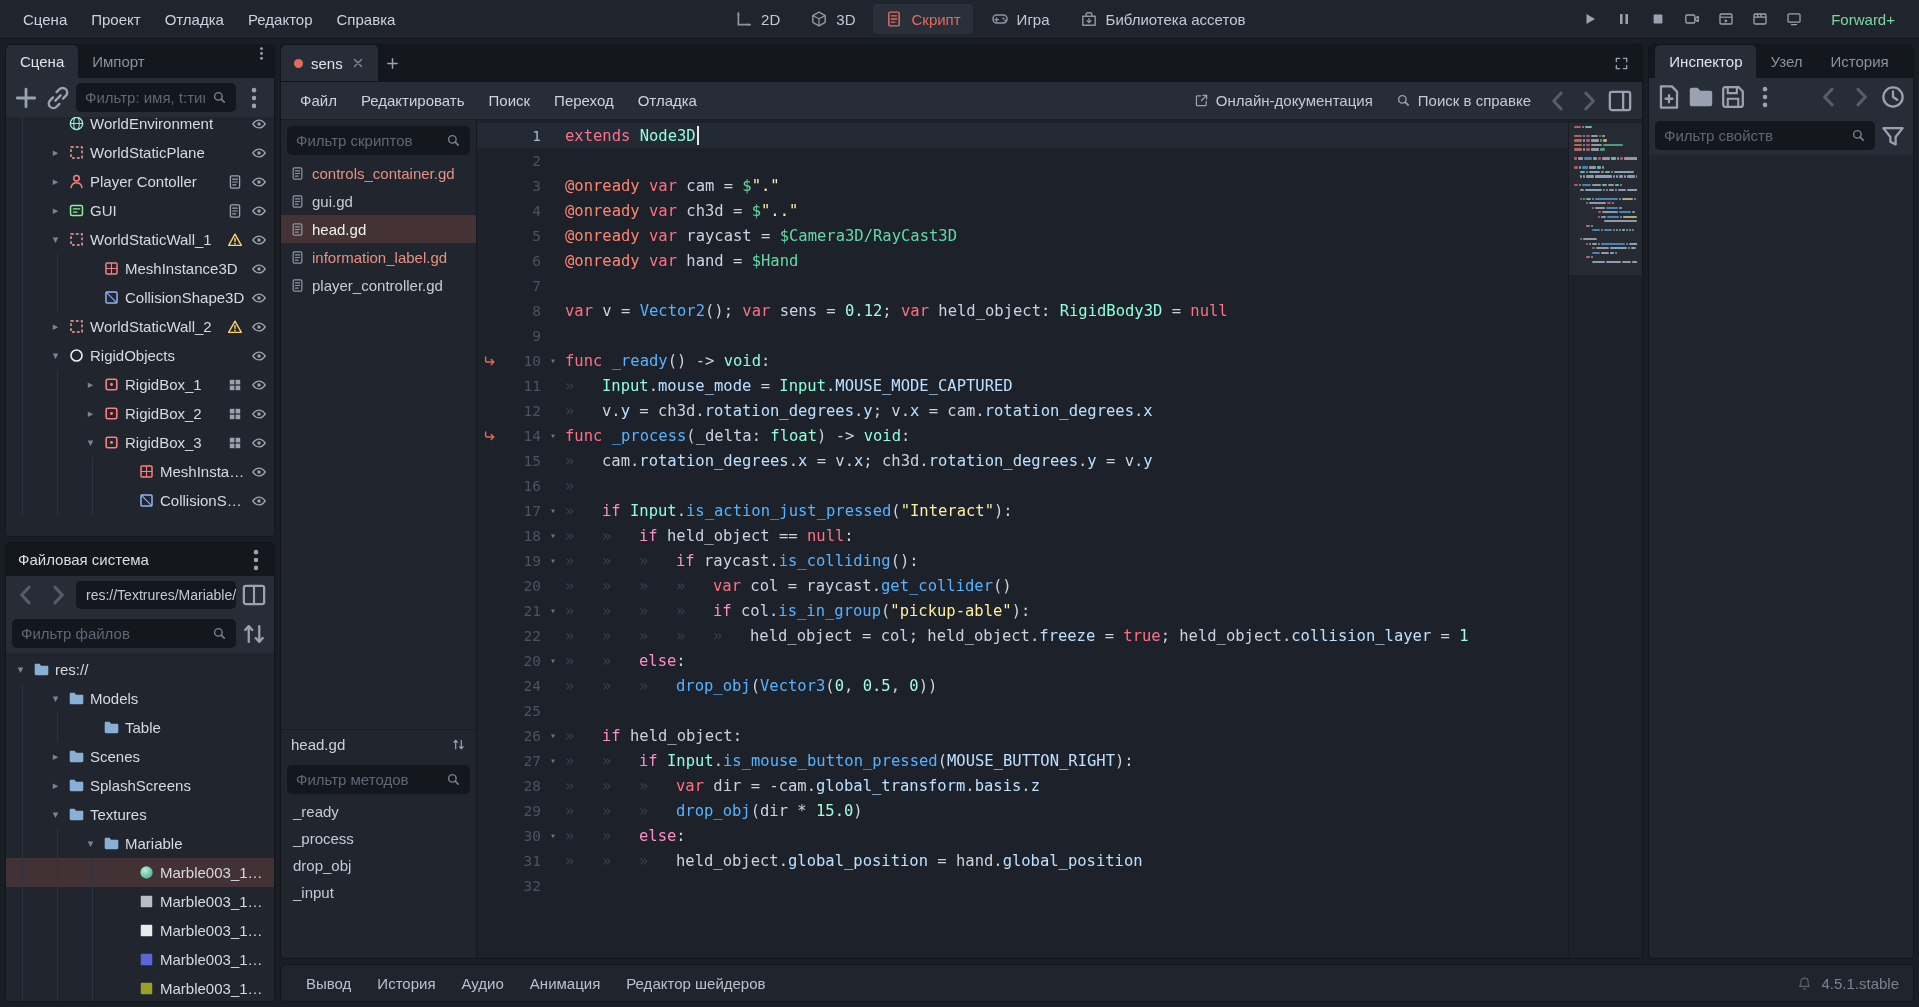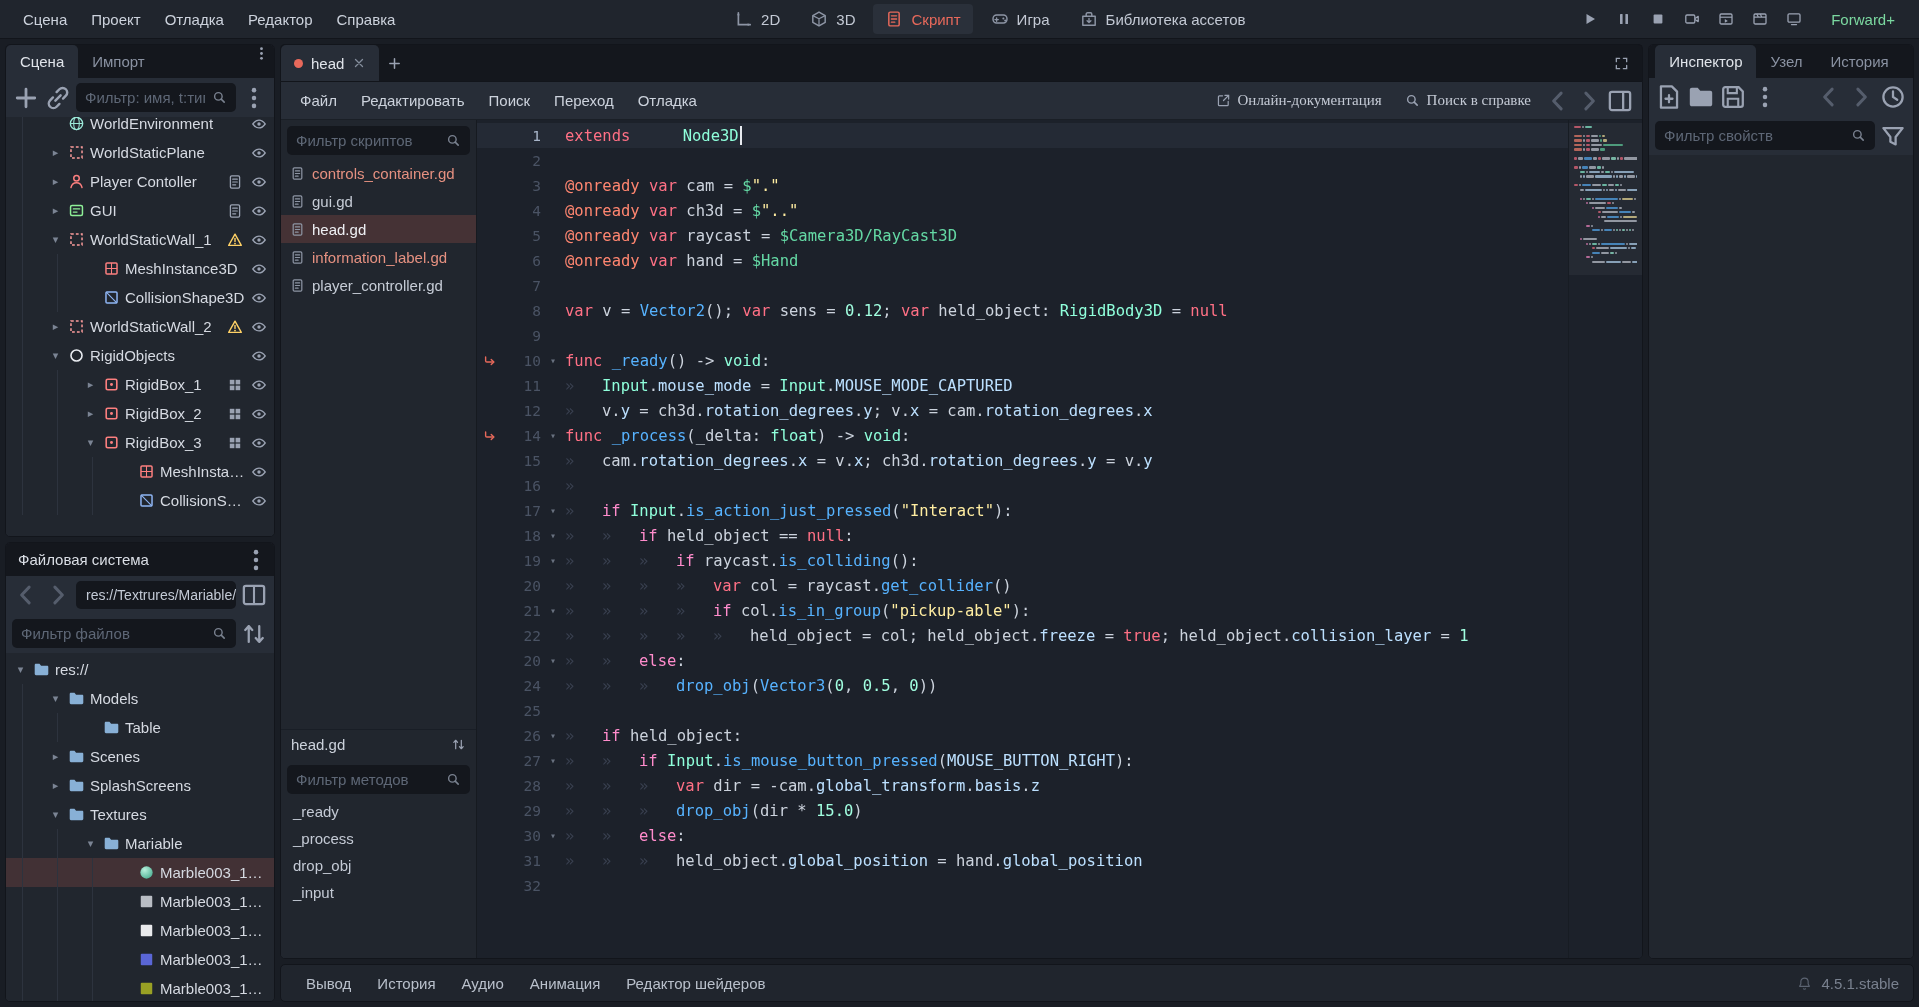--- a/index.html
+++ b/index.html
@@ -71,21 +71,21 @@
   .unsaved-dot{width:9px;height:9px;border-radius:50%;background:var(--accent);flex:none;}
   .tab-close{width:14px;height:14px;color:#848d9c;}
   .tabbar-btn{width:30px;display:flex;align-items:center;justify-content:center;color:var(--icon);}
   .tabbar-btn .icon{width:15px;height:15px;}
 
   
   .script-panel{flex:1;border-radius:0 0 5px 5px;min-height:0;}
   .script-menubar{height:38px;display:flex;align-items:center;background:var(--panel);padding:0 8px;gap:2px;
                   border-bottom:1px solid #1a1f26;flex:none;}
   .sm-item{padding:6px 11px;border-radius:4px;color:#ccd2dc;white-space:nowrap;}
-  .sm-right{margin-left:auto;display:flex;gap:3px;font-family:Liberation Serif, serif;}
+  .sm-right{margin-left:auto;display:flex;gap:3px;}
   .sm-link{display:flex;align-items:center;gap:7px;padding:5px 10px;border-radius:4px;color:#c4cad5;white-space:nowrap;}
   .sm-link .icon{width:15px;height:15px;}
   .script-body{flex:1;display:flex;min-height:0;}
   .script-sidebar{width:196px;flex:none;display:flex;flex-direction:column;background:var(--content);
                   border-right:1px solid #161a20;}
   .sidebar-search{margin:6px 6px 4px 6px;display:flex;flex:none;}
   .slist{flex:1;overflow:hidden;}
   .slist-row{height:28px;display:flex;align-items:center;gap:7px;padding:0 9px;color:#c6ccd6;}
   .slist-row .icon{width:15px;height:15px;color:#8d95a4;}
   .slist-row.unsaved{color:#e69181;}
@@ -818,21 +818,21 @@
       </div>
     </div>
 
     <div class="right-col">
       <div class="upper">
 
         <div class="center-col">
           <div class="scene-tabbar">
             <div class="scene-tab">
               <span class="unsaved-dot"></span>
-              <span>head</span>
+              <span>sens</span>
               <span class="icon tab-close">
                   <svg viewBox="0 0 16 16">
                     <path d="M4 4l8 8M12 4l-8 8" stroke="currentColor" stroke-width="1.5" stroke-linecap="round"></path>
                   </svg>
                 </span>
             </div>
             <span class="tabbar-btn">
                 <span class="icon">
                   <svg viewBox="0 0 16 16">
                     <path d="M8 3v10M3 8h10" stroke="currentColor" stroke-width="1.6" stroke-linecap="round"></path>
@@ -976,21 +976,21 @@
                     <div class="mlist-row">_ready</div>
                     <div class="mlist-row">_process</div>
                     <div class="mlist-row">drop_obj</div>
                     <div class="mlist-row">_input</div>
                   </div>
               </div>
 
               <div class="code-col">
                 <div class="code-wrap">
                   <div class="code-lines" id="code-lines">
-                      <div class="code-line current"><span class="ln-ov"></span><span class="ln-num">1</span><span class="ln-fold"></span><span class="ln-text"><span style="color: rgb(255, 112, 133);">extends</span><span style="color: rgb(204, 211, 221);"> </span><span style="color: rgb(143, 255, 219); margin-left: 43px;">Node3D</span><span class="caret"></span></span></div>
+                      <div class="code-line current"><span class="ln-ov"></span><span class="ln-num">1</span><span class="ln-fold"></span><span class="ln-text"><span style="color: rgb(255, 112, 133);">extends</span><span style="color: rgb(204, 211, 221);"> </span><span style="color: rgb(143, 255, 219);">Node3D</span><span class="caret"></span></span></div>
                       <div class="code-line"><span class="ln-ov"></span><span class="ln-num">2</span><span class="ln-fold"></span><span class="ln-text"></span></div>
                       <div class="code-line"><span class="ln-ov"></span><span class="ln-num">3</span><span class="ln-fold"></span><span class="ln-text"><span style="color: rgb(255, 134, 112);">@onready</span><span style="color: rgb(204, 211, 221);"> </span><span style="color: rgb(255, 112, 133);">var</span><span style="color: rgb(204, 211, 221);"> cam = </span><span style="color: rgb(100, 216, 164);">$</span><span style="color: rgb(255, 237, 161);">"."</span></span></div>
                       <div class="code-line"><span class="ln-ov"></span><span class="ln-num">4</span><span class="ln-fold"></span><span class="ln-text"><span style="color: rgb(255, 134, 112);">@onready</span><span style="color: rgb(204, 211, 221);"> </span><span style="color: rgb(255, 112, 133);">var</span><span style="color: rgb(204, 211, 221);"> ch3d = </span><span style="color: rgb(100, 216, 164);">$</span><span style="color: rgb(255, 237, 161);">".."</span></span></div>
                       <div class="code-line"><span class="ln-ov"></span><span class="ln-num">5</span><span class="ln-fold"></span><span class="ln-text"><span style="color: rgb(255, 134, 112);">@onready</span><span style="color: rgb(204, 211, 221);"> </span><span style="color: rgb(255, 112, 133);">var</span><span style="color: rgb(204, 211, 221);"> raycast = </span><span style="color: rgb(100, 216, 164);">$Camera3D/RayCast3D</span></span></div>
                       <div class="code-line"><span class="ln-ov"></span><span class="ln-num">6</span><span class="ln-fold"></span><span class="ln-text"><span style="color: rgb(255, 134, 112);">@onready</span><span style="color: rgb(204, 211, 221);"> </span><span style="color: rgb(255, 112, 133);">var</span><span style="color: rgb(204, 211, 221);"> hand = </span><span style="color: rgb(100, 216, 164);">$Hand</span></span></div>
                       <div class="code-line"><span class="ln-ov"></span><span class="ln-num">7</span><span class="ln-fold"></span><span class="ln-text"></span></div>
                       <div class="code-line"><span class="ln-ov"></span><span class="ln-num">8</span><span class="ln-fold"></span><span class="ln-text"><span style="color: rgb(255, 112, 133);">var</span><span style="color: rgb(204, 211, 221);"> v = </span><span style="color: rgb(87, 179, 255);">Vector2</span><span style="color: rgb(204, 211, 221);">(); </span><span style="color: rgb(255, 112, 133);">var</span><span style="color: rgb(204, 211, 221);"> sens = </span><span style="color: rgb(161, 255, 224);">0.12</span><span style="color: rgb(204, 211, 221);">; </span><span style="color: rgb(255, 112, 133);">var</span><span style="color: rgb(204, 211, 221);"> held_object: </span><span style="color: rgb(143, 255, 219);">RigidBody3D</span><span style="color: rgb(204, 211, 221);"> = </span><span style="color: rgb(255, 112, 133);">null</span></span></div>
                       <div class="code-line"><span class="ln-ov"></span><span class="ln-num">9</span><span class="ln-fold"></span><span class="ln-text"></span></div>
                       <div class="code-line"><span class="ln-ov"><span class="icon"><svg viewBox="0 0 16 16" fill="none">
                               <path d="M3 3.5v4.2c0 .8.6 1.4 1.4 1.4H12" stroke="currentColor" stroke-width="1.6" stroke-linecap="round"></path>

